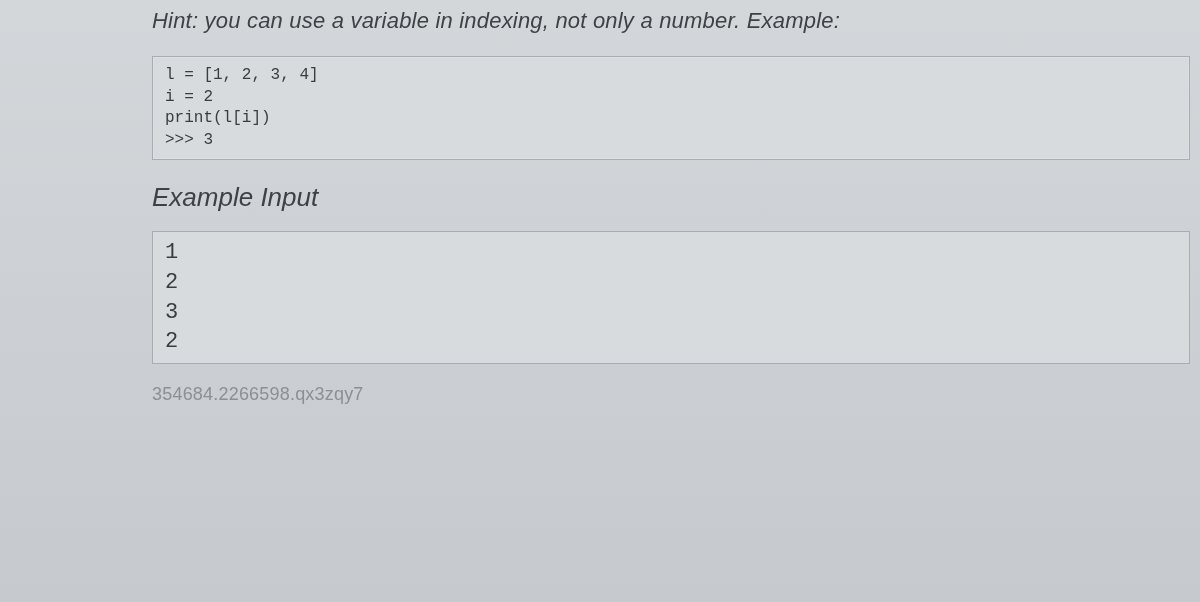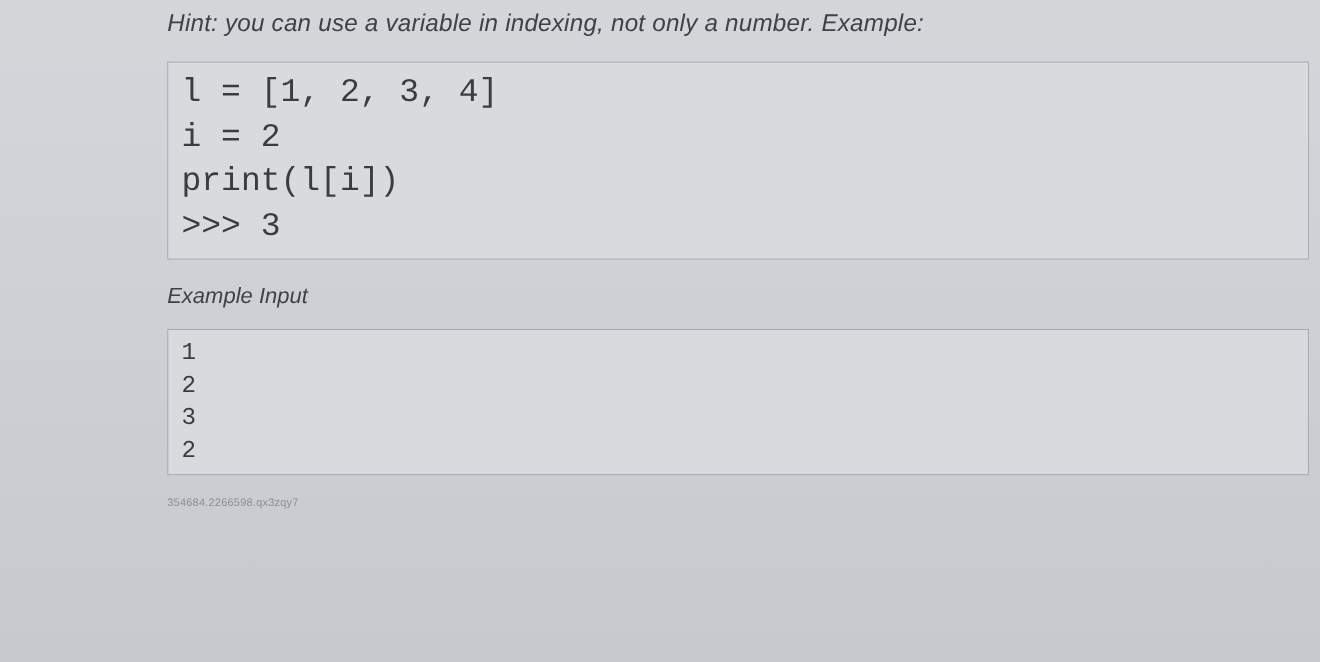--- a/index.html
+++ b/index.html
@@ -28,46 +28,46 @@
     font-style: italic;
     color: #3e4145;
     margin: 2px 0 22px 0;
     letter-spacing: 0.2px;
   }
   .codeblock {
     border: 1px solid #a9acb0;
     background: #d8dbde;
     padding: 8px 10px 8px 12px;
     font-family: "Courier New", Courier, monospace;
-    font-size: 30px;
+    font-size: 16px;
     line-height: 1.35;
     white-space: pre;
     color: #3a3d40;
     margin-bottom: 22px;
     box-shadow: inset 0 0 0 1px rgba(255,255,255,0.15);
   }
   .section-head {
-    font-size: 20px;
+    font-size: 26px;
     font-style: italic;
     color: #3e4145;
     margin: 20px 0 18px 0;
   }
   .ioblock {
     border: 1px solid #a9acb0;
     background: #d8dbde;
     padding: 6px 10px 6px 12px;
     font-family: "Courier New", Courier, monospace;
     font-size: 22px;
     line-height: 1.35;
     white-space: pre;
     color: #3a3d40;
     margin-bottom: 20px;
   }
   .footer-id {
-    font-size: 10px;
+    font-size: 18px;
     color: #8c8f93;
     margin-top: 18px;
     letter-spacing: 0.2px;
   }
 </style>
 </head>
 <body>
 
 <div class="page">
   <div class="content">

